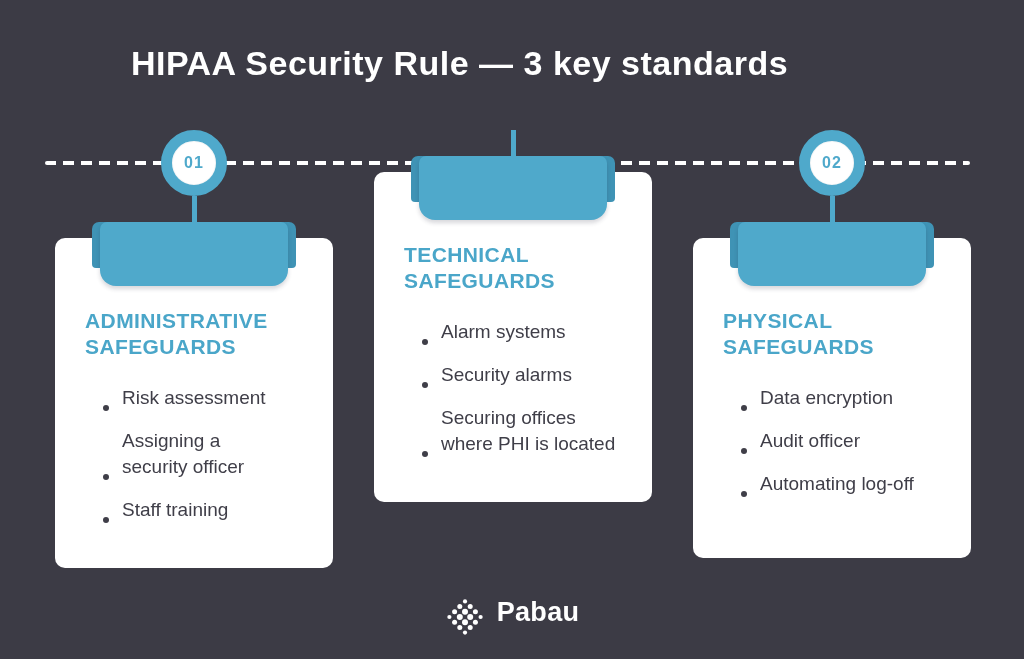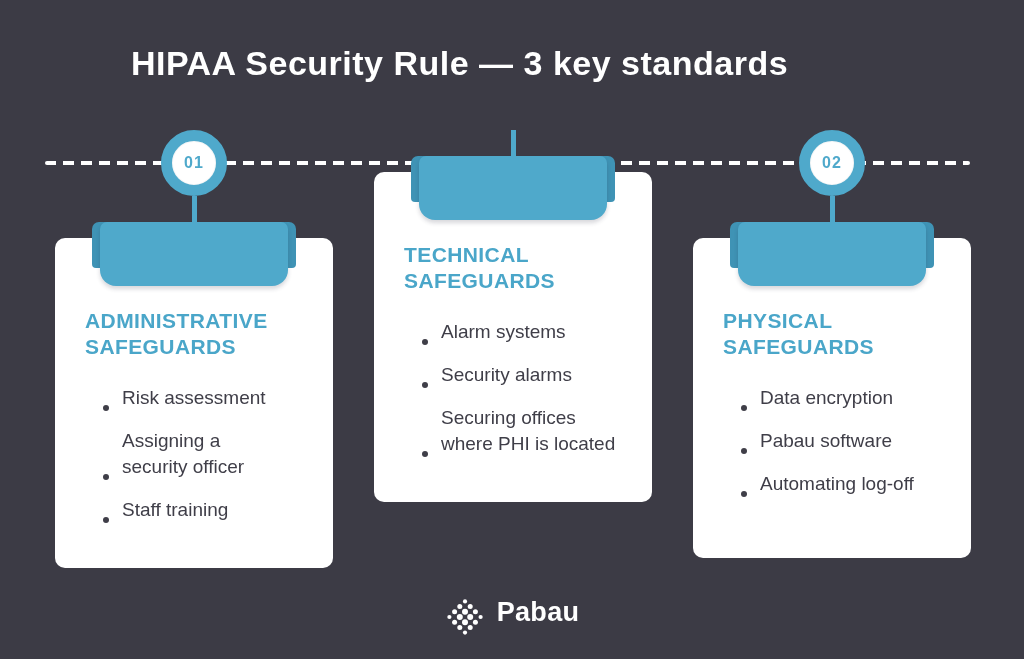--- a/index.html
+++ b/index.html
@@ -190,21 +190,21 @@
         </div>
         <h2 class="card-title">PHYSICAL
 SAFEGUARDS</h2>
         <ul class="bullet-list">
           <li>
             <span class="dot"></span>
             <span class="li-text">Data encryption</span>
           </li>
           <li>
             <span class="dot"></span>
-            <span class="li-text">Pabau software</span>
+            <span class="li-text">Audit officer</span>
           </li>
           <li>
             <span class="dot"></span>
             <span class="li-text">Automating log-off</span>
           </li>
         </ul>
       </div>
     </div>
 
   </div>

